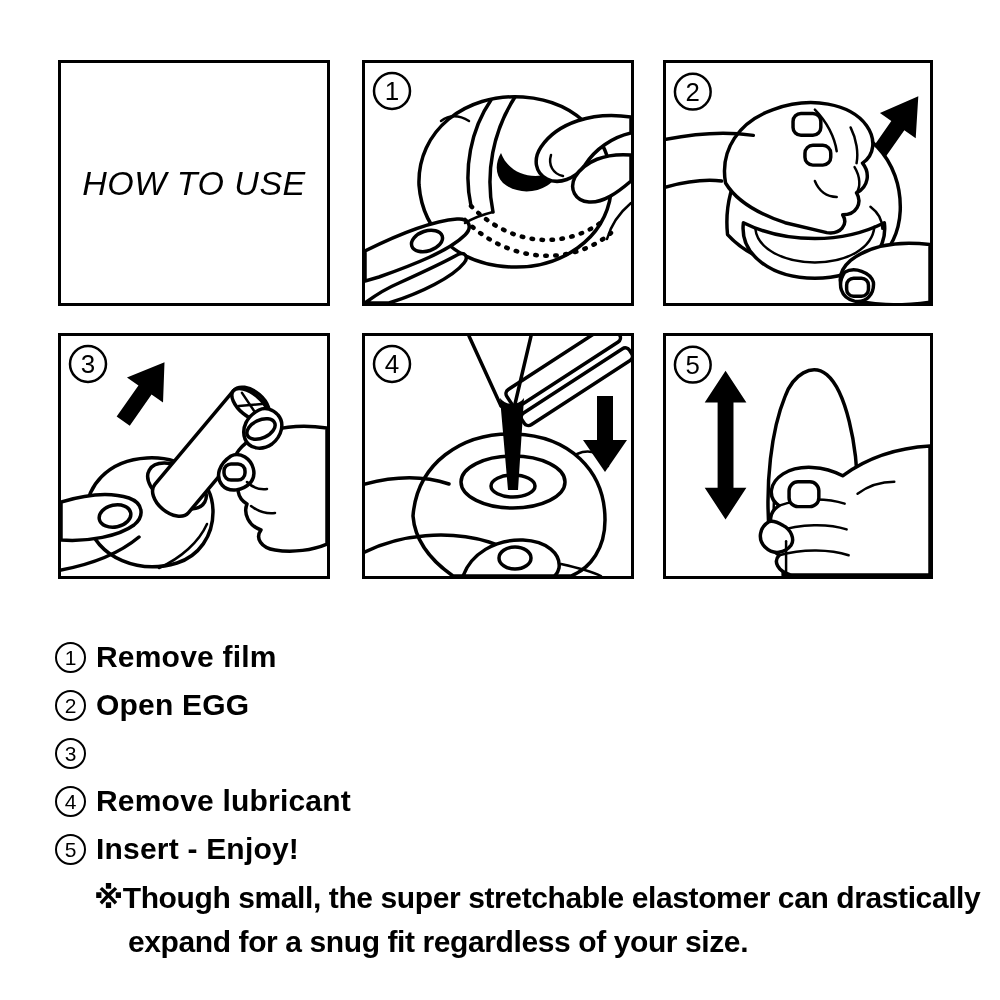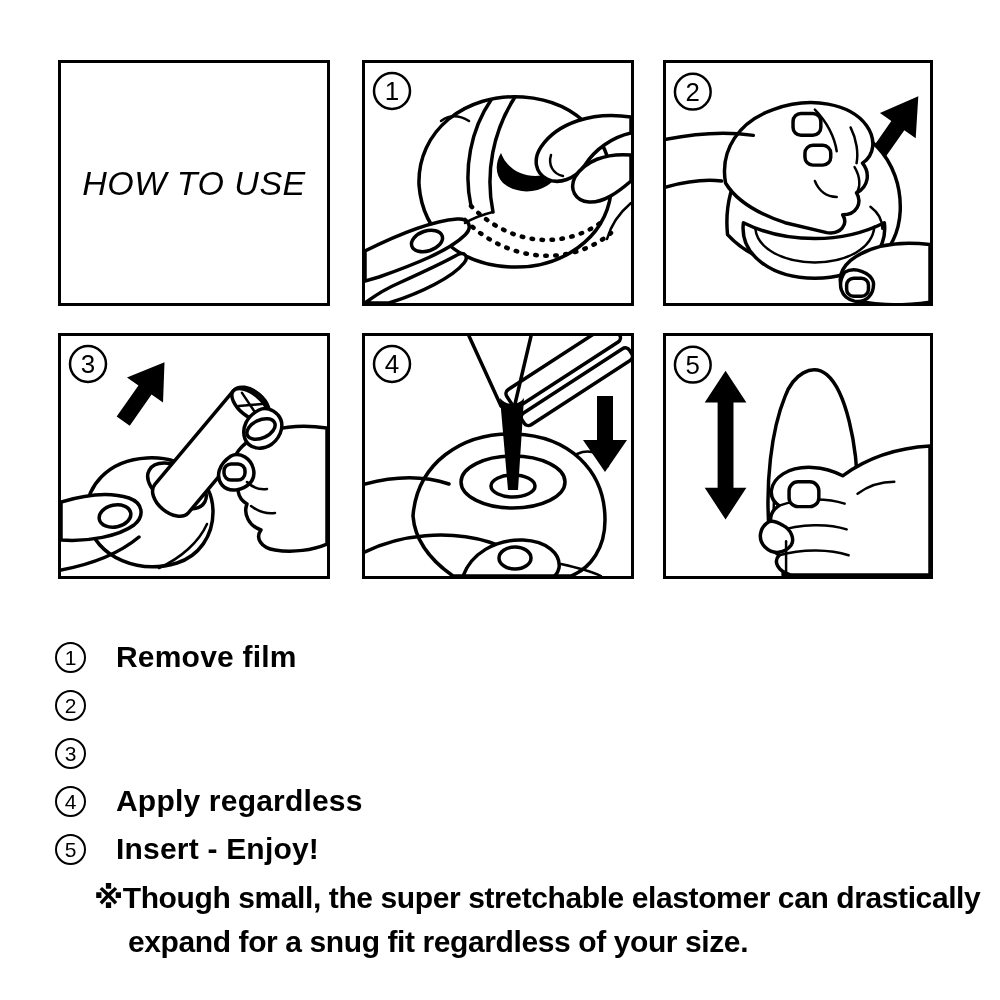--- a/index.html
+++ b/index.html
@@ -17,21 +17,21 @@
   .art path,.art ellipse,.art rect,.art circle,.art line{stroke:#000;stroke-width:3.5;fill:none;stroke-linecap:round;stroke-linejoin:round;}
   .art .fw{fill:#fff;}
   .art .fb{fill:#000;stroke:none;}
   .art .thin{stroke-width:2.5;}
   .art .dots{stroke-width:4.5;stroke-dasharray:1.5 8.5;}
   .art .badge-c{stroke-width:2.5;fill:#fff;}
   .art text.badge-n{font-family:"Liberation Sans","DejaVu Sans",sans-serif;font-size:26px;fill:#000;stroke:none;text-anchor:middle;}
   .steps{position:absolute;left:55px;top:633px;}
   .step{display:flex;align-items:center;height:48px;}
   .step-num{flex:0 0 auto;width:31px;height:31px;box-sizing:border-box;border:2px solid #000;border-radius:50%;display:flex;align-items:center;justify-content:center;font-size:21px;font-weight:400;padding-top:1px;}
-  .step-label{margin-left:30px;font-size:30px;font-weight:700;letter-spacing:.2px;white-space:nowrap;}
+  .step-label{margin-left:10px;font-size:30px;font-weight:700;letter-spacing:.2px;white-space:nowrap;}
   .note{position:absolute;left:46px;top:876px;width:930px;font-size:30px;font-weight:700;letter-spacing:-.4px;line-height:44px;margin-left:48px;}
   .note .nline2{padding-left:34px;}
 </style>
 </head>
 <body>
 
 <div class="canvas">
 
   <div class="panel p-title">
     <span class="title-text">HOW TO USE</span>
@@ -158,27 +158,28 @@
     </svg>
   </div>
 
   <div class="steps">
     <div class="step">
       <span class="step-num">1</span>
       <span class="step-label">Remove film</span>
     </div>
     <div class="step">
       <span class="step-num">2</span>
+      <span class="step-label">Open EGG</span>
     </div>
     <div class="step">
       <span class="step-num">3</span>
     </div>
     <div class="step">
       <span class="step-num">4</span>
-      <span class="step-label">Apply regardless</span>
+      <span class="step-label">Remove lubricant</span>
     </div>
     <div class="step">
       <span class="step-num">5</span>
       <span class="step-label">Insert - Enjoy!</span>
     </div>
   </div>
 
   <div class="note">
     <div class="nline1"><span>※</span><span>Though small, the super stretchable elastomer can drastically</span></div>
     <div class="nline2">expand for a snug fit regardless of your size.</div>

